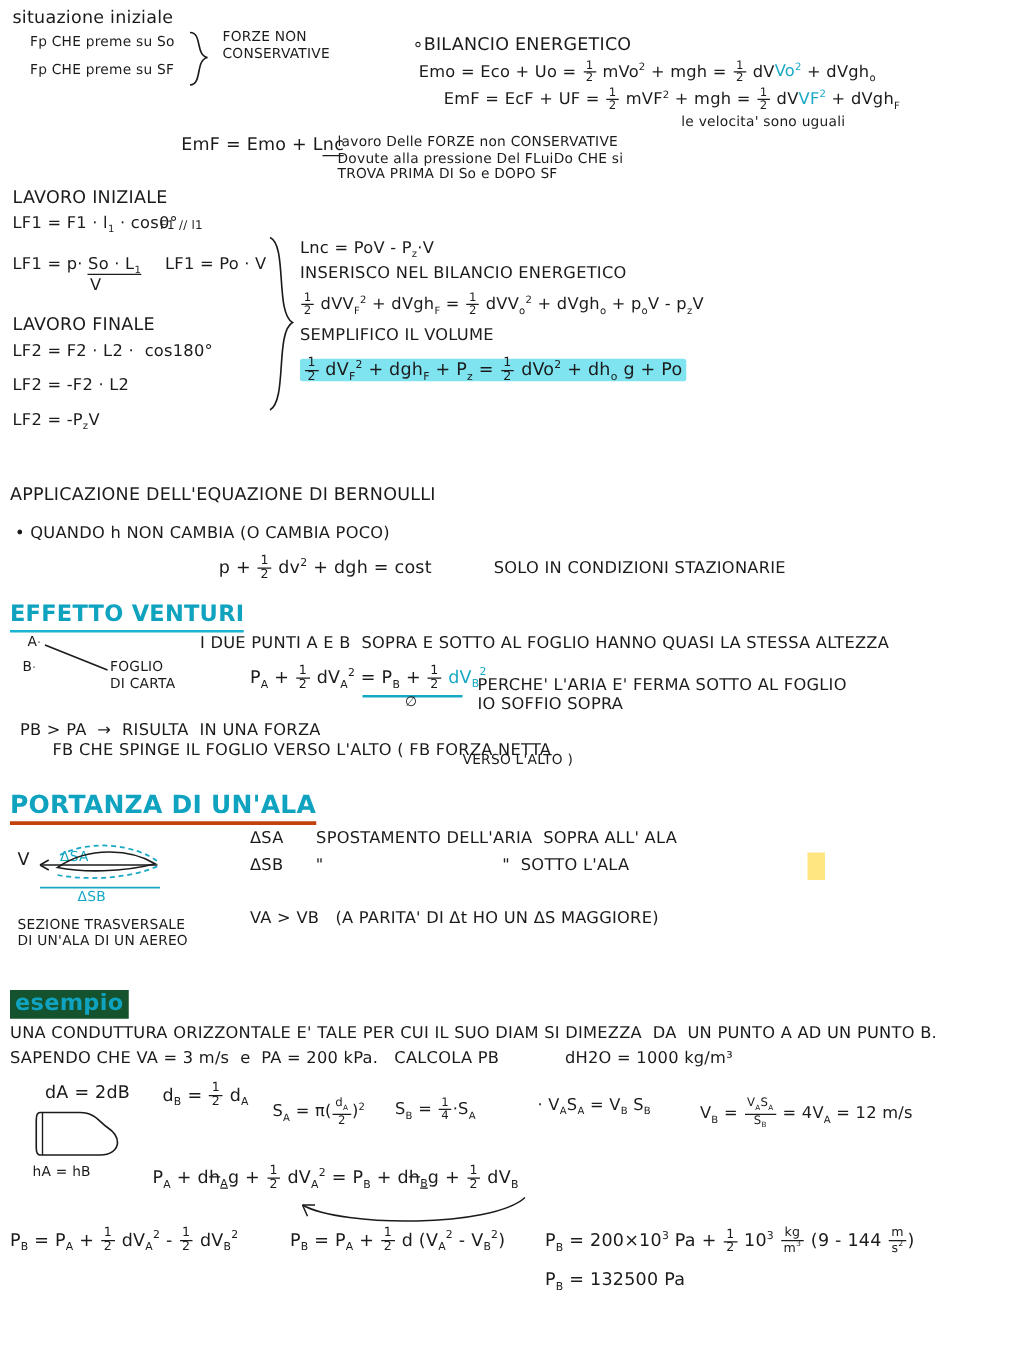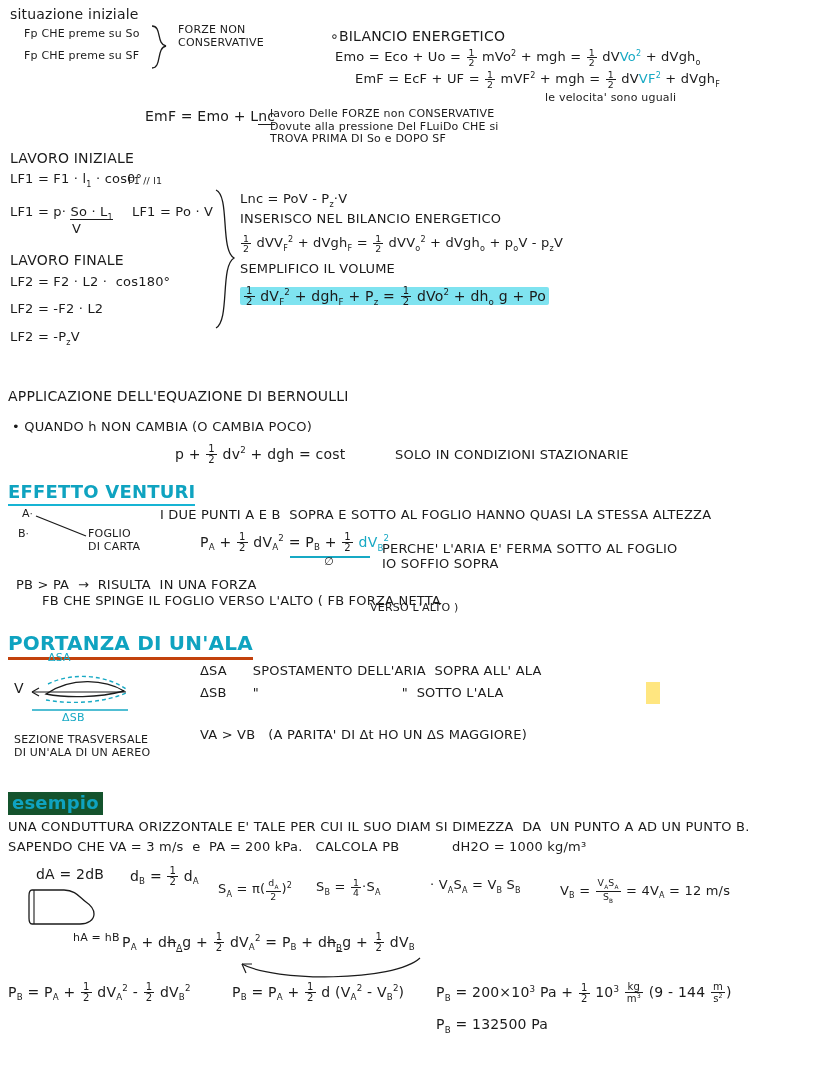--- a/index.html
+++ b/index.html
@@ -138,21 +138,21 @@
   <div class="rule" style="left:290px; top:556px; width:80px; height:2px; background:#17a9c4;"></div>
   <div class="n sm" style="left:324px; top:556px;">∅</div>
   <div class="n" style="left:382px; top:542px;">PERCHE' L'ARIA E' FERMA SOTTO AL FOGLIO
 IO SOFFIO SOPRA</div>
   <div class="n" style="left:16px; top:578px;">PB &gt; PA  →  RISULTA  IN UNA FORZA</div>
   <div class="n" style="left:42px; top:594px;">FB CHE SPINGE IL FOGLIO VERSO L'ALTO ( FB FORZA NETTA</div>
   <div class="n sm" style="left:370px; top:602px;">VERSO L'ALTO )</div>
 
   <div class="n bold cyanb" style="left:8px; top:632px; font-size:20px; border-bottom:3px solid #c2410c; padding-bottom:2px;">PORTANZA DI UN'ALA</div>
 
-  <div class="n sm cyan" style="left:48px; top:652px;">ΔSA</div>
+  <div class="n sm cyan" style="left:48px; top:680px;">ΔSA</div>
   <div class="n md" style="left:14px; top:680px;">V</div>
   <svg class="curve" style="left:28px; top:672px;" width="110" height="46">
     <path d="M4,20 L98,20" stroke="#1b1b1b" fill="none" stroke-width="1.2"></path>
     <path d="M4,20 L11,16 M4,20 L11,24" stroke="#1b1b1b" fill="none" stroke-width="1.2"></path>
     <path d="M18,22 C44,4 78,8 96,19 C70,26 38,26 18,22 Z" stroke="#1b1b1b" fill="none" stroke-width="1.3"></path>
     <path d="M20,12 C46,-1 80,4 98,17" stroke="#17a9c4" fill="none" stroke-width="1.4" stroke-dasharray="4,3"></path>
     <path d="M18,28 C46,33 78,30 98,21" stroke="#17a9c4" fill="none" stroke-width="1.4" stroke-dasharray="4,3"></path>
     <path d="M4,38 L100,38" stroke="#17a9c4" fill="none" stroke-width="1.4"></path>
   </svg>
   <div class="n sm cyan" style="left:62px; top:712px;">ΔSB</div>
@@ -174,21 +174,21 @@
   <div class="n md" style="left:130px; top:866px;">d<sub>B</sub> = <span class="frac"><span class="num">1</span><span class="den">2</span></span> d<sub>A</sub></div>
   <div class="n" style="left:218px; top:878px;">S<sub>A</sub> = π(<span class="frac"><span class="num">d<sub>A</sub></span><span class="den">2</span></span>)<sup>2</sup></div>
   <div class="n" style="left:316px; top:878px;">S<sub>B</sub> = <span class="frac"><span class="num">1</span><span class="den">4</span></span>·S<sub>A</sub></div>
   <div class="n" style="left:430px; top:878px;">· V<sub>A</sub>S<sub>A</sub> = V<sub>B</sub> S<sub>B</sub></div>
   <div class="n" style="left:560px; top:878px;">V<sub>B</sub> = <span class="frac"><span class="num">V<sub>A</sub>S<sub>A</sub></span><span class="den">S<sub>B</sub></span></span> = 4V<sub>A</sub> = 12 m/s</div>
 
   <svg class="curve" style="left:28px; top:884px;" width="70" height="46">
     <path d="M4,6 L36,6 C48,6 52,14 58,18 C64,22 66,26 66,30 C66,36 60,40 52,40 L4,40 C2,40 1,38 1,34 L1,12 C1,8 2,6 4,6 Z" stroke="#1b1b1b" fill="none" stroke-width="1.3"></path>
     <path d="M6,6 L6,40" stroke="#1b1b1b" fill="none" stroke-width="1.1"></path>
   </svg>
-  <div class="n sm" style="left:26px; top:932px;margin-left:47px;">hA = hB</div>
+  <div class="n sm" style="left:26px; top:932px;">hA = hB</div>
 
   <div class="n md" style="left:122px; top:932px;">P<sub>A</sub> + d<span style="text-decoration:line-through;">h<sub>A</sub></span>g + <span class="frac"><span class="num">1</span><span class="den">2</span></span> dV<sub>A</sub><sup>2</sup> = P<sub>B</sub> + d<span style="text-decoration:line-through;">h<sub>B</sub></span>g + <span class="frac"><span class="num">1</span><span class="den">2</span></span> dV<sub>B</sub></div>
 
   <svg class="curve" style="left:234px; top:956px;" width="190" height="28">
     <path d="M186,2 C160,26 40,26 8,8" stroke="#1b1b1b" fill="none" stroke-width="1.2"></path>
     <path d="M8,8 L18,8 M8,8 L12,17" stroke="#1b1b1b" fill="none" stroke-width="1.2"></path>
   </svg>
 
   <div class="n md" style="left:8px; top:982px;">P<sub>B</sub> = P<sub>A</sub> + <span class="frac"><span class="num">1</span><span class="den">2</span></span> dV<sub>A</sub><sup>2</sup> - <span class="frac"><span class="num">1</span><span class="den">2</span></span> dV<sub>B</sub><sup>2</sup></div>
   <div class="n md" style="left:232px; top:982px;">P<sub>B</sub> = P<sub>A</sub> + <span class="frac"><span class="num">1</span><span class="den">2</span></span> d (V<sub>A</sub><sup>2</sup> - V<sub>B</sub><sup>2</sup>)</div>

